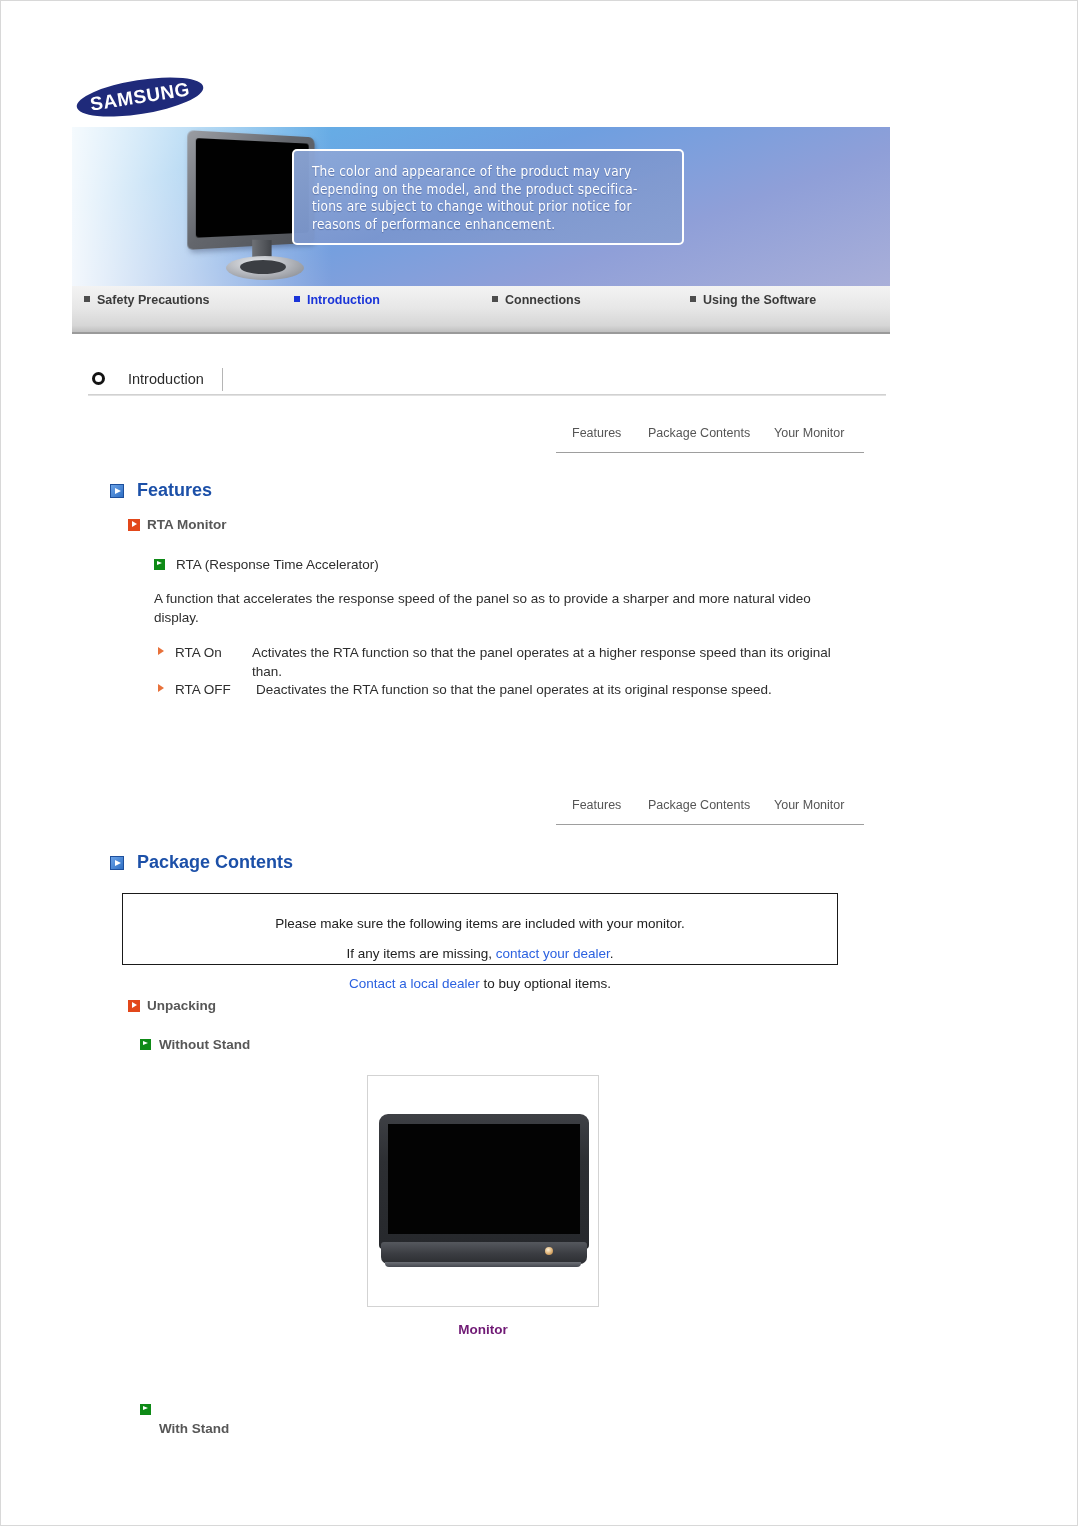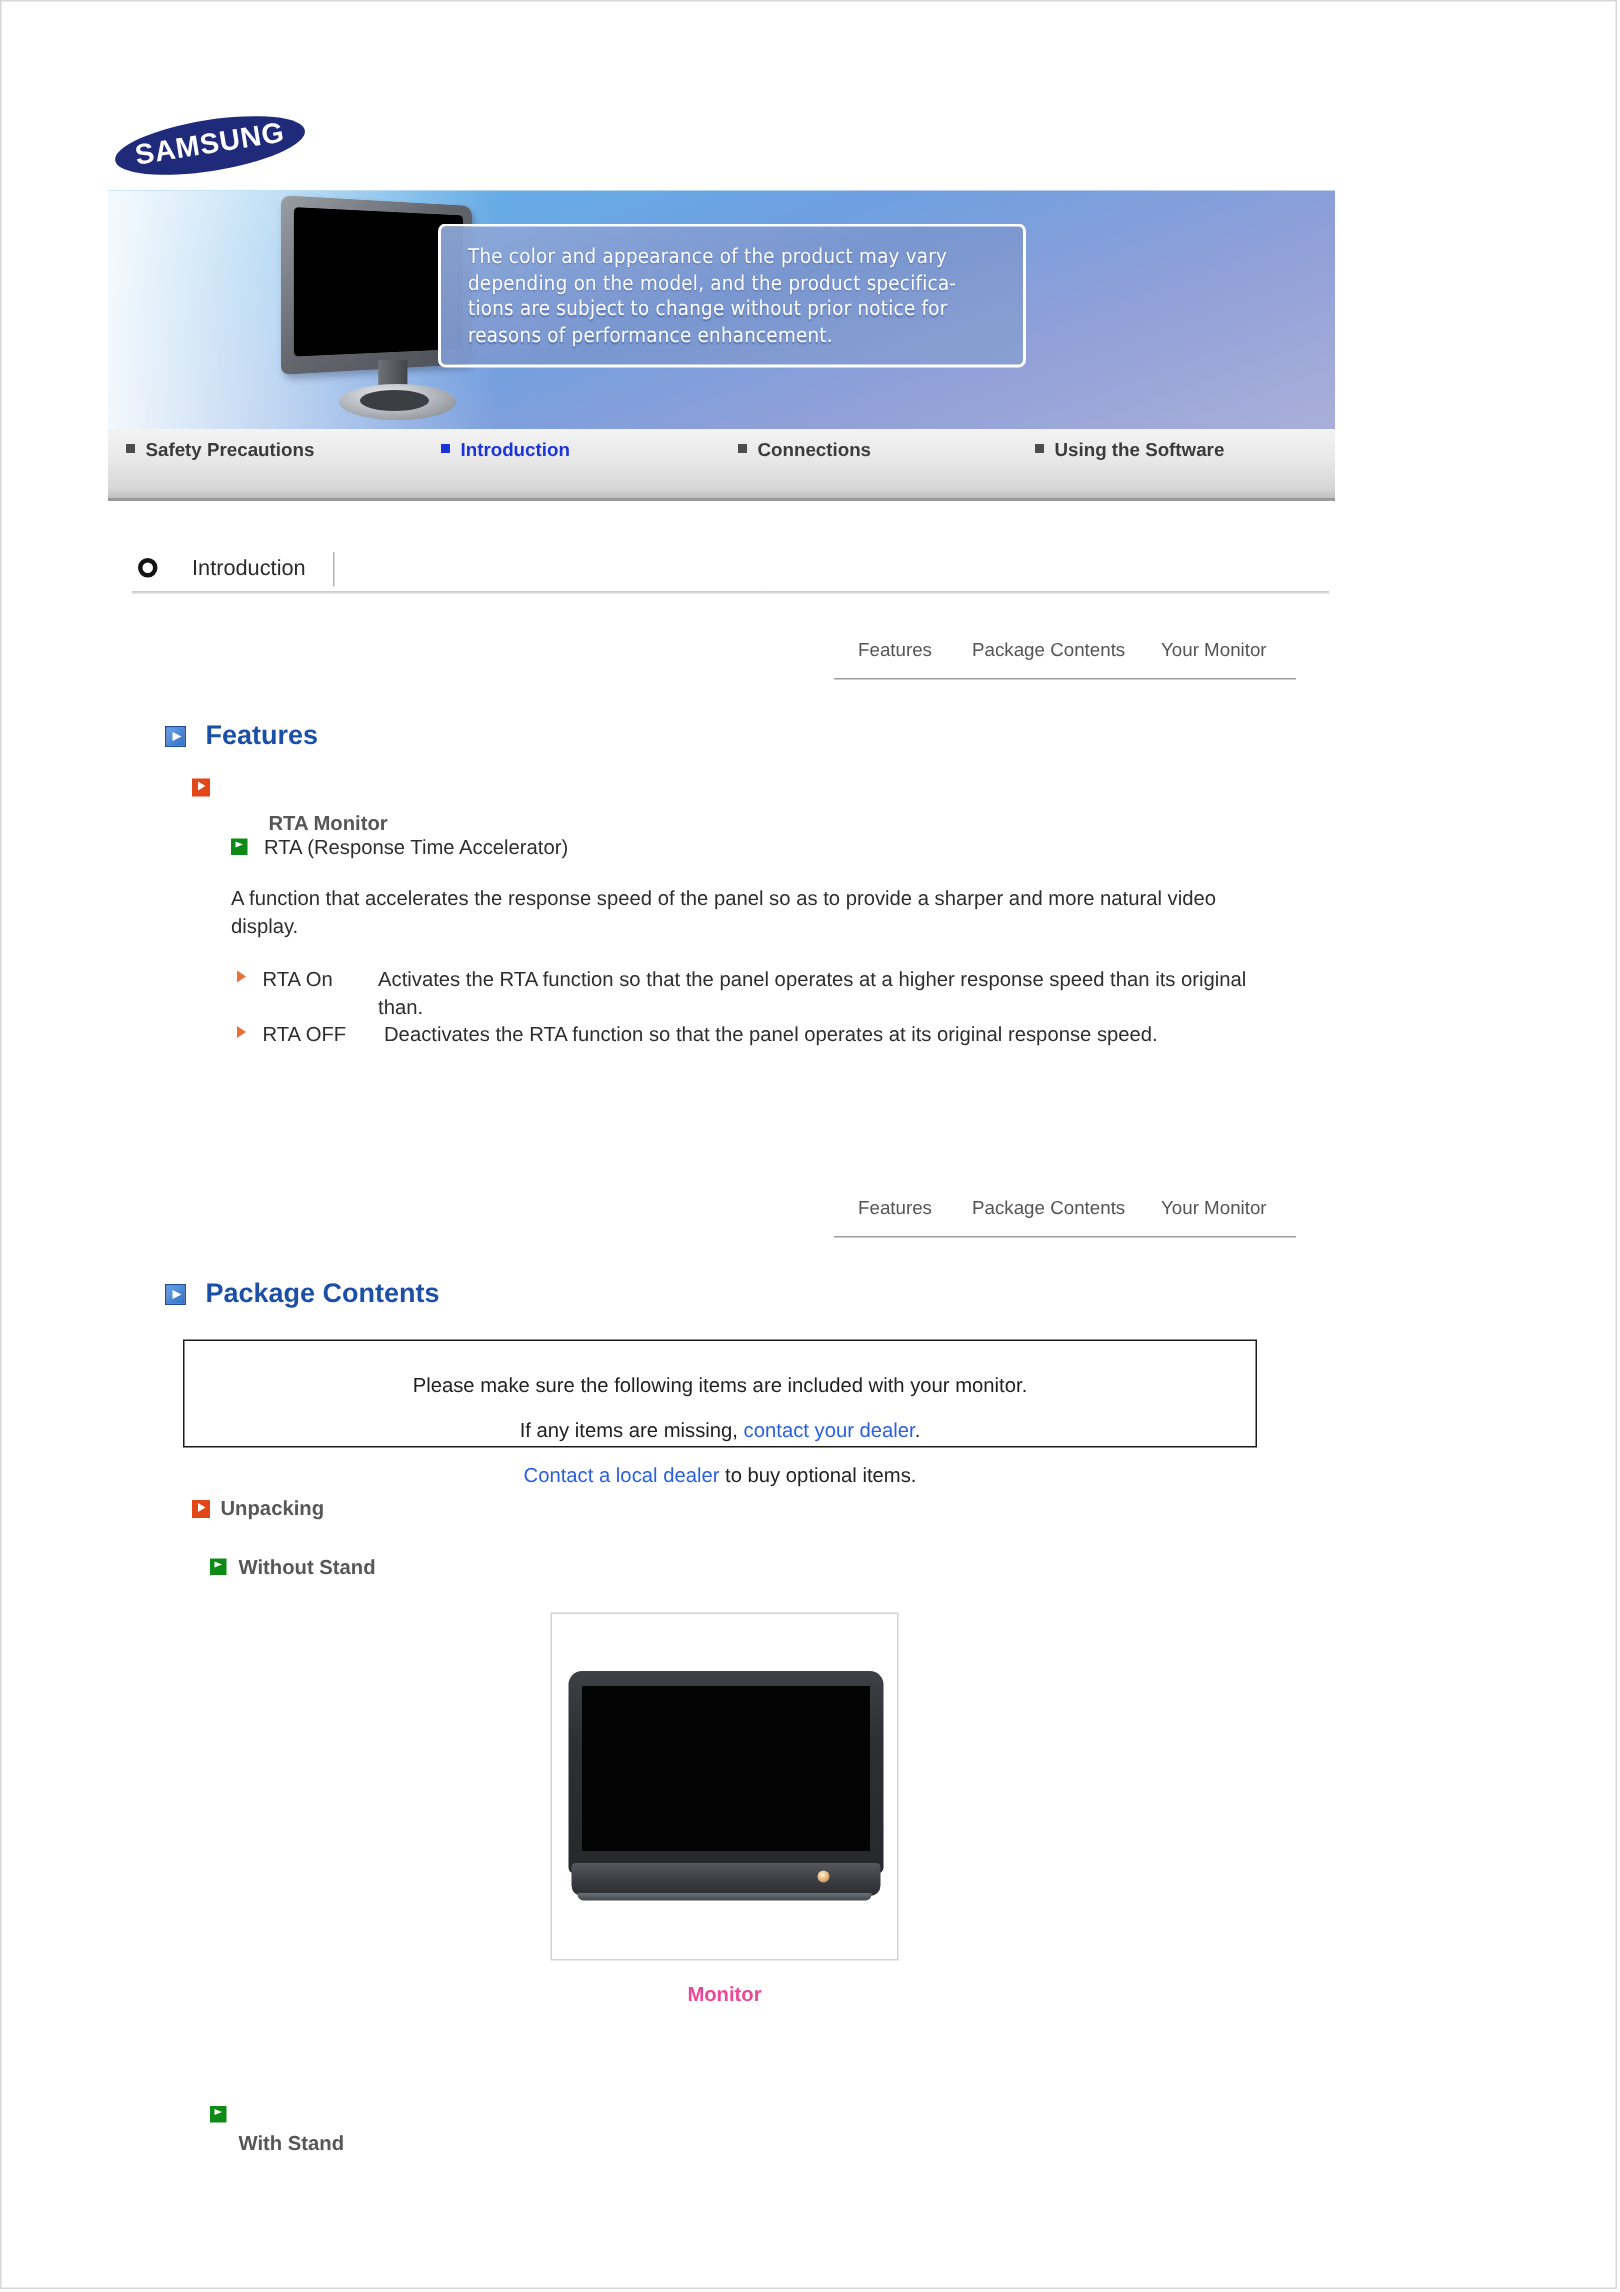--- a/index.html
+++ b/index.html
@@ -440,21 +440,21 @@
   }
 
   .fig-caption {
     position: absolute;
     left: 367px;
     top: 1322px;
     width: 232px;
     text-align: center;
     font-size: 13.5px;
     font-weight: bold;
-    color: #ec4899;
+    color: #701a75;
     font-stretch: condensed;
   }
 </style>
 </head>
 <body>
 
 <div class="page-frame"></div>
 
 <div class="logo-wrap">
   <div class="logo-ellipse"></div>
@@ -513,21 +513,21 @@
 <div class="subnav subnav-1">
   <span class="s1">Features</span>
   <span class="s2">Package Contents</span>
   <span class="s3">Your Monitor</span>
 </div>
 
 <div class="icon-blue-arrow" style="left:110px; top:484px;"></div>
 <div class="h-blue" style="left:137px; top:480px;">Features</div>
 
 <div class="icon-red-arrow" style="left:128px; top:519px;"></div>
-<div class="h-sub" style="left:147px; top:541px;margin-left:32px;">RTA Monitor</div>
+<div class="h-sub" style="left:147px; top:517px;">RTA Monitor</div>
 
 <div class="icon-green-arrow" style="left:154px; top:559px;"></div>
 <div class="body-text" style="left:176px; top:555px; width:600px;">RTA (Response Time Accelerator)</div>
 
 <div class="body-text" style="left:154px; top:589px; width:700px;">A function that accelerates the response speed of the panel so as to provide a sharper and more natural video display.</div>
 
 <div class="tri-orange" style="left:158px; top:647px;"></div>
 <div class="body-text" style="left:175px; top:643px; width:70px;">RTA On</div>
 <div class="body-text" style="left:252px; top:643px; width:590px;">Activates the RTA function so that the panel operates at a higher response speed than its original than.</div>
 

